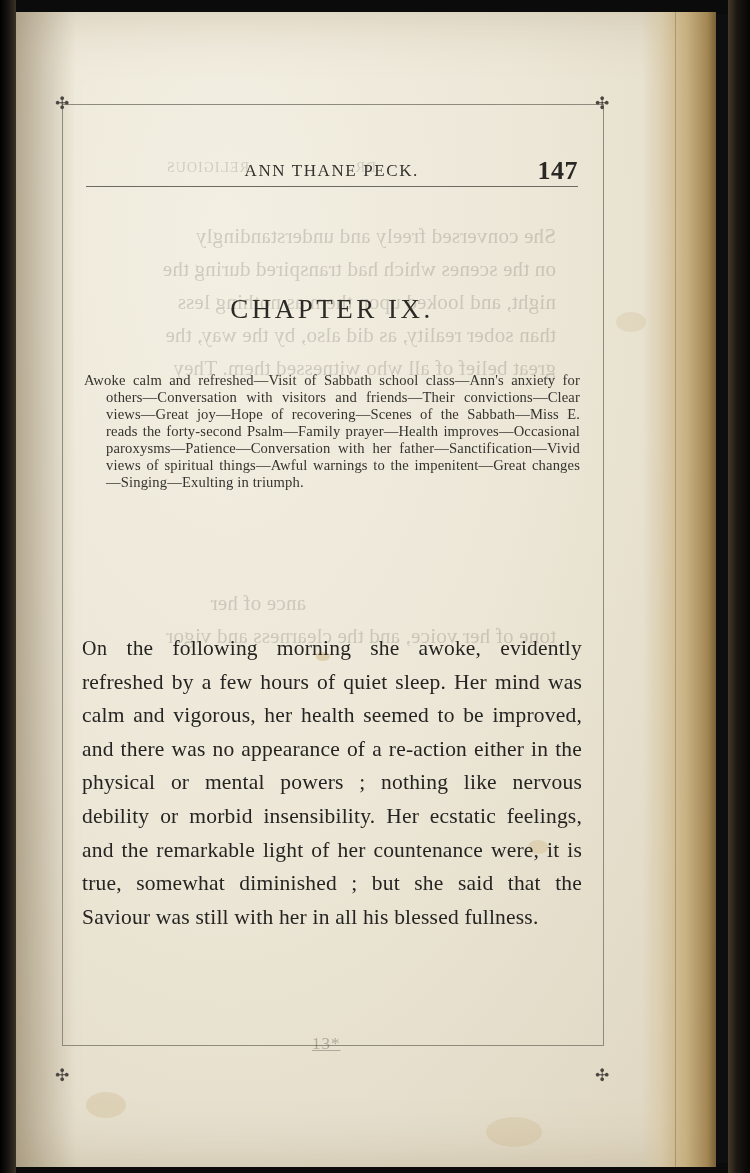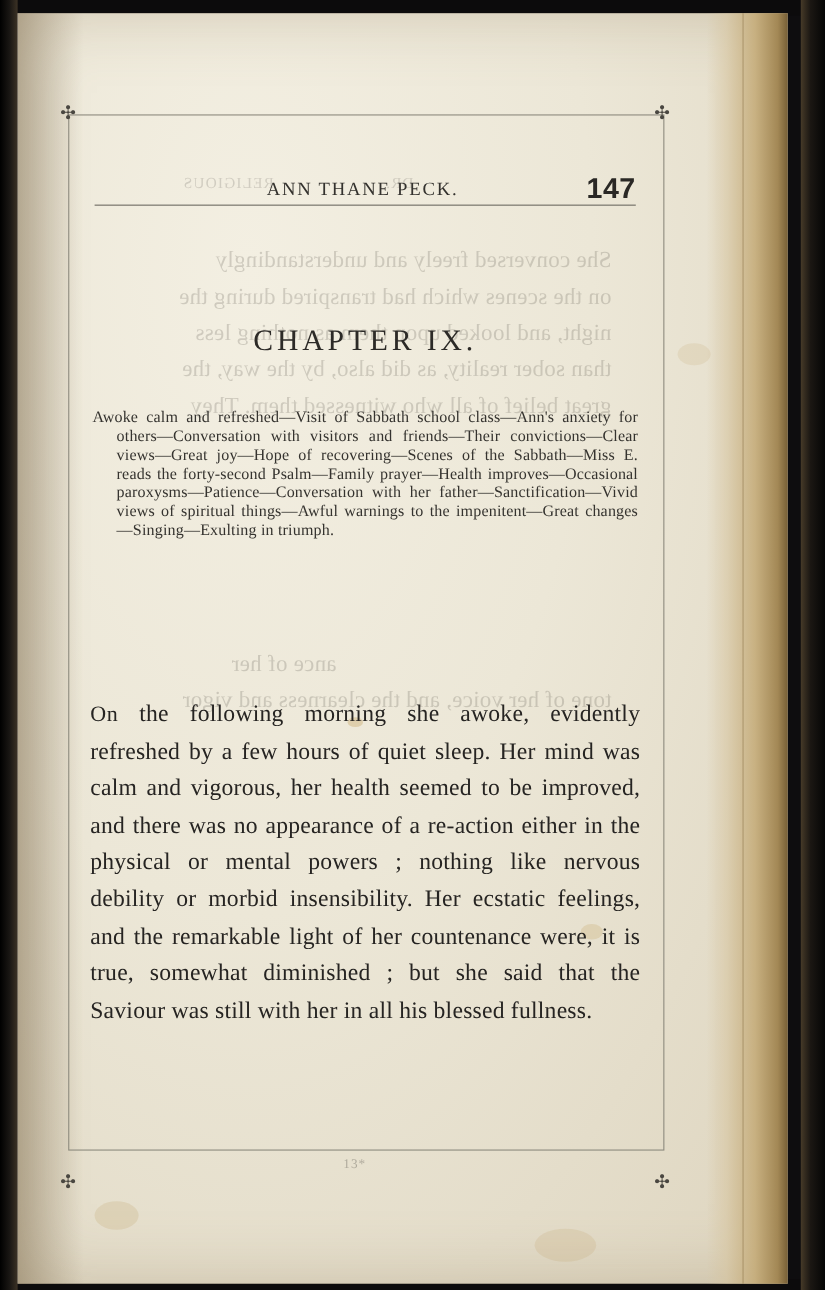--- a/index.html
+++ b/index.html
@@ -132,21 +132,21 @@
     align-items: center;
     justify-content: space-between;
   }
   .runhead .title {
     font-family: "Liberation Serif", serif;
     font-size: 17px;
     letter-spacing: 1.6px;
     color: #34322e;
   }
   .runhead .folio {
-    font-family: Liberation Sans, sans-serif;
+    font-family: Liberation Serif, serif;
     font-size: 26px;
     font-weight: 700;
     color: #2a2825;
     letter-spacing: .5px;
   }
   .head-rule {
     position: absolute;
     left: 24px; top: 82px;
     width: 492px; height: 1px;
     background: #6d6a62;
@@ -209,24 +209,25 @@
     position: absolute;
     color: rgba(80,76,70,.20);
     font-size: 14px;
     letter-spacing: 1px;
     transform: scaleX(-1);
     pointer-events: none;
     user-select: none;
   }
   .sig {
     position: absolute;
-    left: 250px; bottom: 8px;
-    font-size: 12px;
+    left: 250px; bottom: 20px;
+    font-size: 17px;
     color: rgba(70,66,60,.35);
     letter-spacing: 1px;
+    text-decoration: underline;
   }
 </style>
 </head>
 <body>
 
 <div class="scan">
 
   <div class="edge-top"></div>
   <div class="edge-bottom"></div>
   <div class="binding-left"></div>

